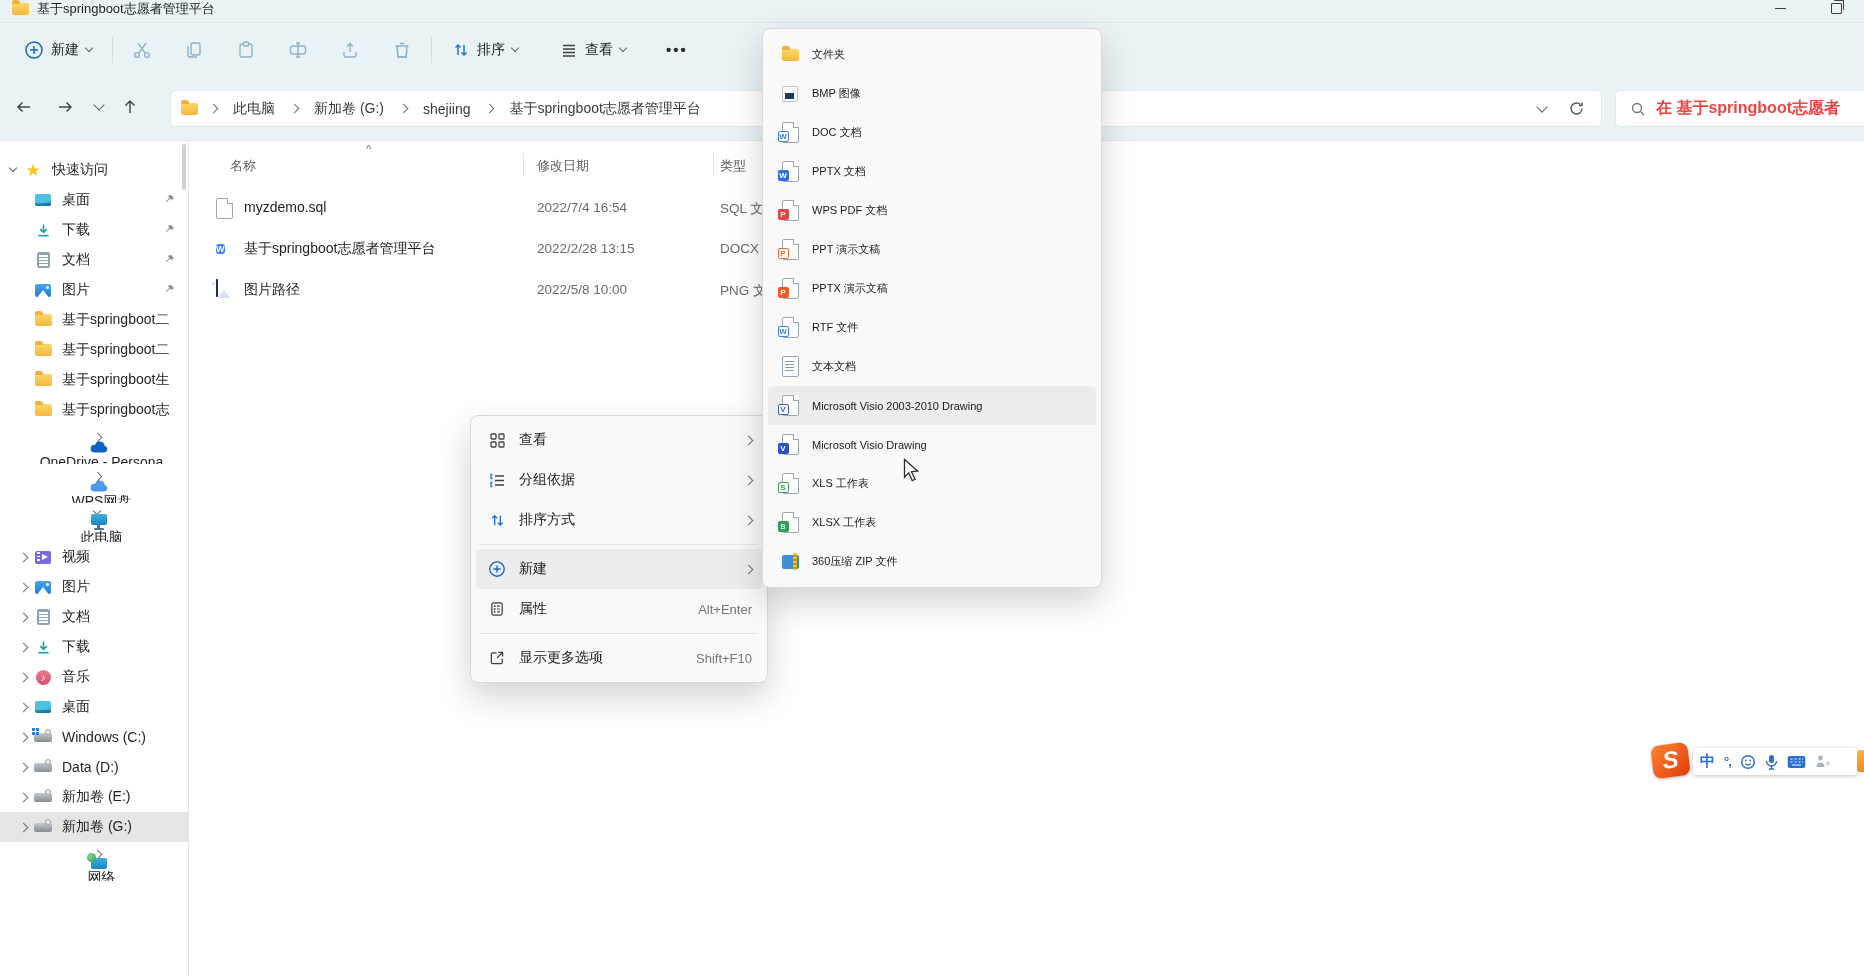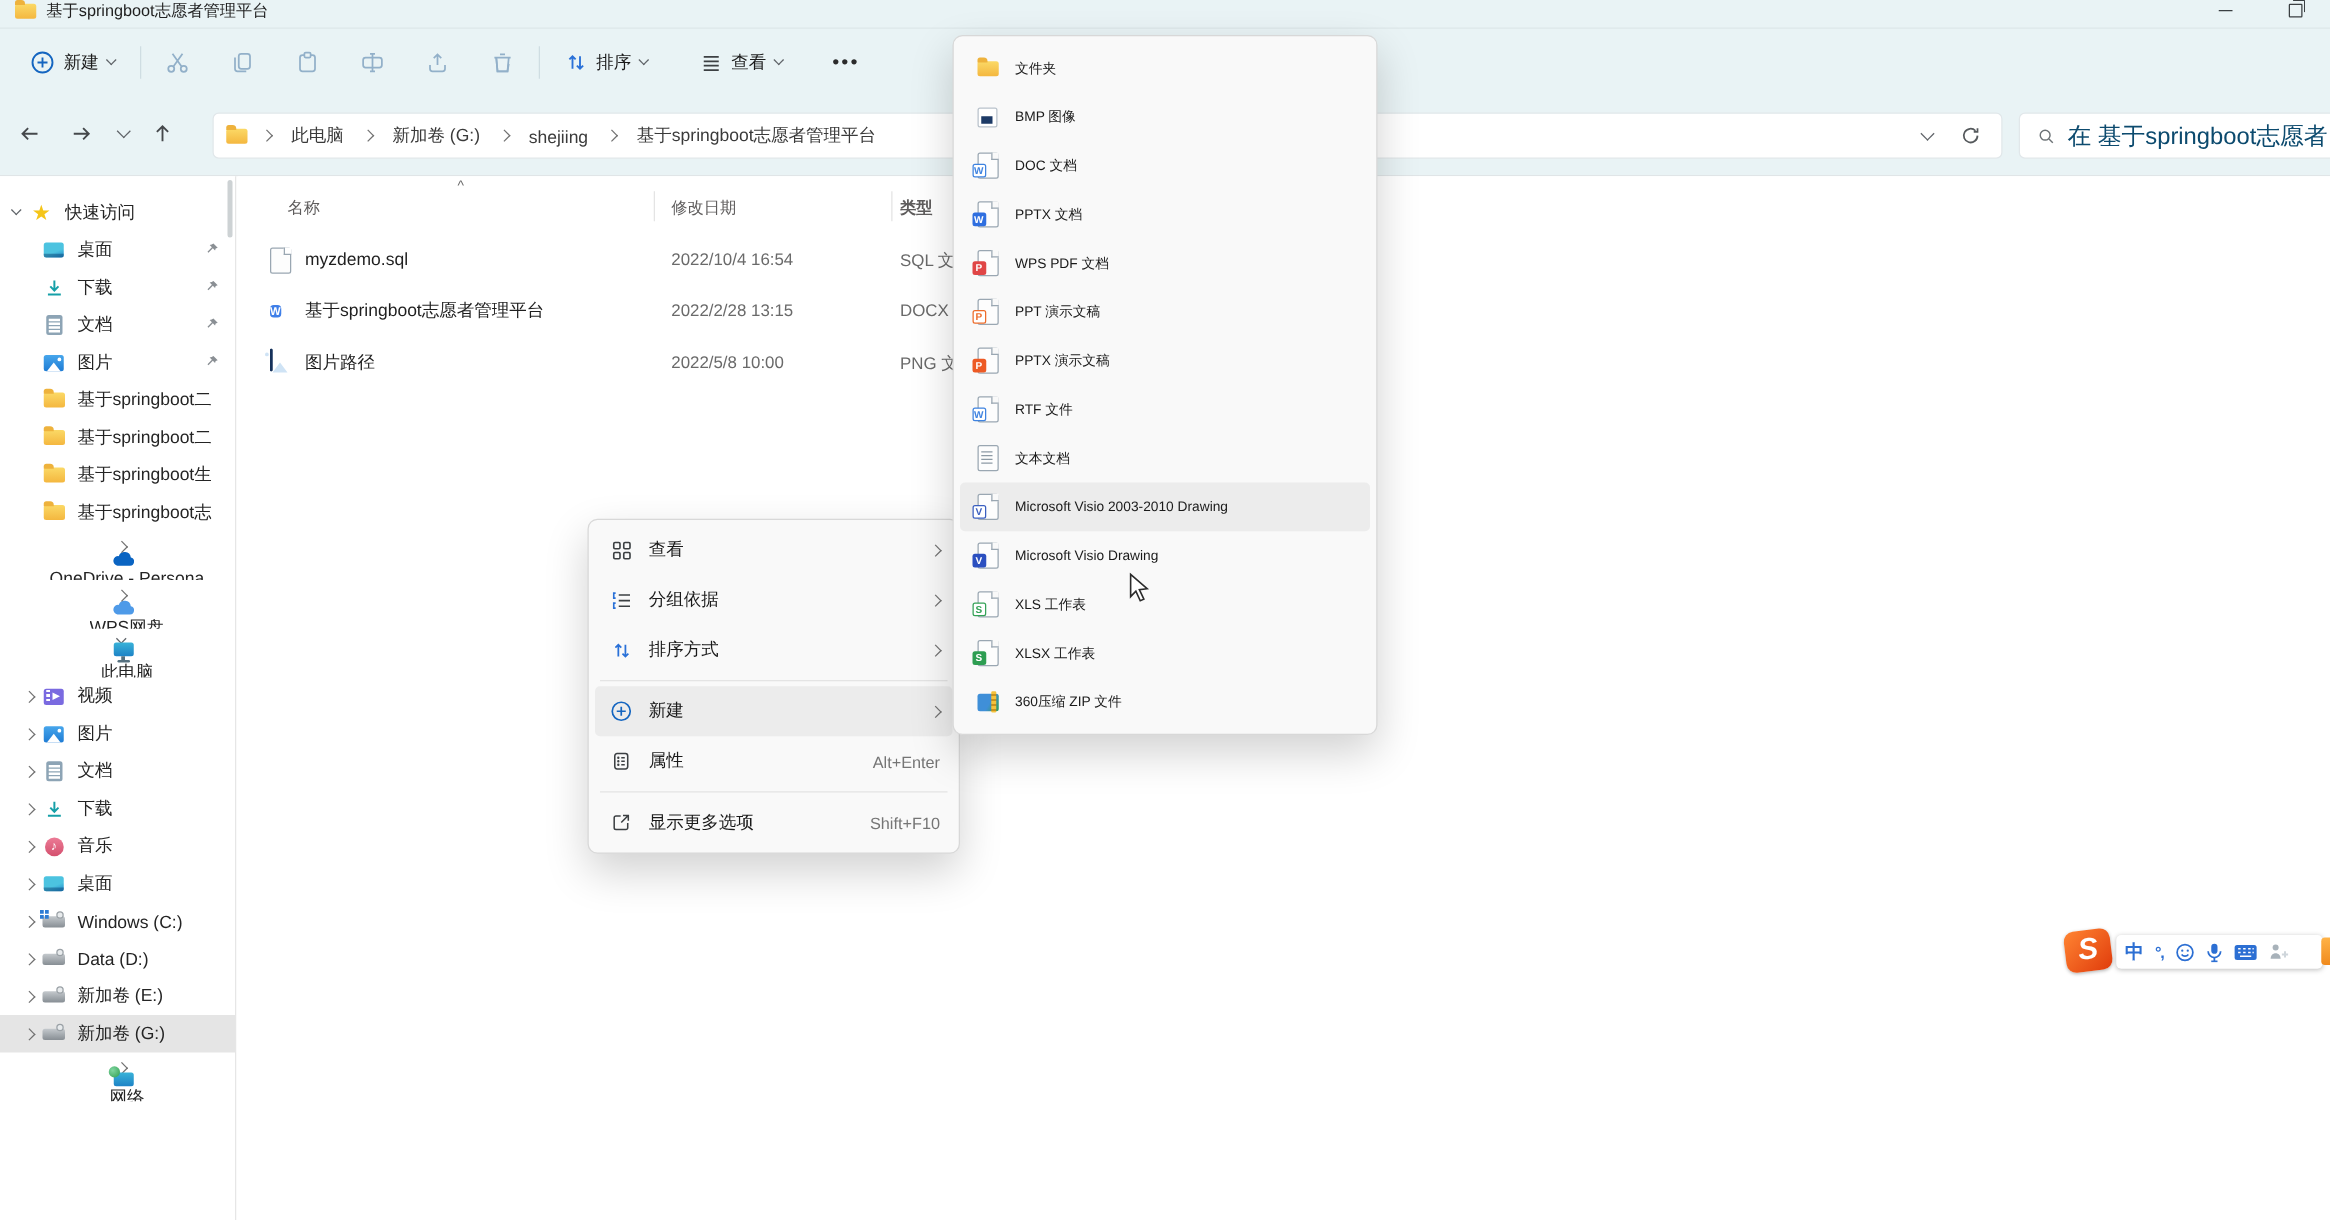--- a/index.html
+++ b/index.html
@@ -29,40 +29,40 @@
   .cr{display:inline-block;width:6px;height:6px;border-right:1.4px solid #707070;border-bottom:1.4px solid #707070;transform:rotate(-45deg);}
   .cv.small{width:5px;height:5px;}
   
   .addr-row{position:absolute;left:0;top:76px;width:100%;height:64px;}
   .navbtn{position:absolute;top:13px;width:36px;height:36px;display:flex;align-items:center;justify-content:center;}
   .addr-box{position:absolute;left:170px;top:14px;width:1432px;height:37px;background:#fff;border:1px solid #e1e7ea;border-radius:5px;display:flex;align-items:center;padding:0 10px;box-sizing:border-box;}
   .crumbs{display:flex;align-items:center;gap:12px;font-size:14px;color:#3a3a3a;flex:1;min-width:0;}
   .crumb{white-space:nowrap;padding:3px 4px;border-radius:3px;}
   .addr-actions{display:flex;align-items:center;gap:22px;margin-right:6px;}
   .search-box{position:absolute;left:1615px;top:14px;width:262px;height:37px;background:#fff;border:1px solid #e1e7ea;border-radius:5px;display:flex;align-items:center;gap:10px;padding:0 14px;box-sizing:border-box;}
-  .search-box .ph{font-size:19px;color:#0c4a6e;white-space:nowrap;}
+  .search-box .ph{font-size:16px;color:#ef4444;white-space:nowrap;font-weight:bold;}
   .chrome-divider{position:absolute;left:0;top:140px;width:100%;height:1px;background:#e0e5e7;}
   
   .sidebar{position:absolute;left:0;top:141px;width:189px;height:835px;background:#fff;border-right:1px solid #e6e6e6;box-sizing:border-box;padding-top:14px;overflow:hidden;}
   .sb-scroll{position:absolute;right:2px;top:3px;width:4px;height:46px;border-radius:2px;background:#cdd2d4;}
   .srow{height:30px;display:flex;align-items:center;position:relative;font-size:14px;color:#242424;padding-left:6px;white-space:nowrap;}
   .srow.gap{margin-top:9px;flex-direction:column;}
   .srow.sel{background:#e5e5e5;}
   .srow .chv{width:14px;display:flex;justify-content:center;flex:none;}
   .srow .sp10{width:10px;flex:none;}
   .srow .sp24{width:24px;flex:none;}
   .srow .lbl{margin-left:9px;overflow:hidden;text-overflow:clip;max-width:118px;}
   .srow .icw{width:20px;display:flex;justify-content:center;align-items:center;flex:none;margin-left:3px;}
   .pin{position:absolute;right:13px;top:9px;}
   
   .filearea{position:absolute;left:190px;top:141px;width:1674px;height:835px;background:#fff;}
   .cols{position:absolute;left:0;top:8px;width:100%;height:30px;font-size:13px;color:#5f5d5d;}
   .cols .hname{position:absolute;left:40px;top:8px;}
   .cols .hdate{position:absolute;left:347px;top:8px;}
-  .cols .htype{position:absolute;left:530px;top:8px;font-weight:bold;}
+  .cols .htype{position:absolute;left:530px;top:8px;}
   .cols .caret{position:absolute;left:176px;top:-6px;font-size:11px;color:#6b6b6b;}
   .cols .csep{position:absolute;top:4px;width:1px;height:24px;background:#e4e4e4;}
   .rows{position:absolute;left:0;top:47px;width:100%;}
   .frow{position:relative;height:41px;font-size:14px;color:#1f1f1f;}
   .frow .fico{position:absolute;left:26px;top:10px;}
   .frow .fname{position:absolute;left:54px;top:11px;}
   .frow .fdate{position:absolute;left:347px;top:12px;font-size:13.5px;color:#6a6a6a;}
   .frow .ftype{position:absolute;left:530px;top:12px;font-size:13.5px;color:#6a6a6a;width:230px;overflow:hidden;white-space:nowrap;}
   
   .menu{background:#f9f9f9;border:1px solid #d8d8d8;border-radius:8px;box-shadow:0 14px 34px rgba(0,0,0,.18);box-sizing:border-box;}
@@ -530,21 +530,21 @@
     <span class="hname">名称</span>
     <span class="csep" style="left:333px;"></span>
     <span class="hdate">修改日期</span>
     <span class="csep" style="left:523px;"></span>
     <span class="htype">类型</span>
   </div>
   <div class="rows">
     <div class="frow">
       <span class="fico"><span class="pg onwhite"><span class="lines" style="box-shadow:none;background:transparent;"></span></span></span>
       <span class="fname">myzdemo.sql</span>
-      <span class="fdate">2022/10/4 16:54</span>
+      <span class="fdate">2022/7/4 16:54</span>
       <span class="ftype">SQL 文</span>
     </div>
     <div class="frow">
       <span class="fico"><span class="wordsq">W</span></span>
       <span class="fname">基于springboot志愿者管理平台</span>
       <span class="fdate">2022/2/28 13:15</span>
       <span class="ftype">DOCX</span>
     </div>
     <div class="frow">
       <span class="fico"><span class="ic-imgfile"></span></span>

